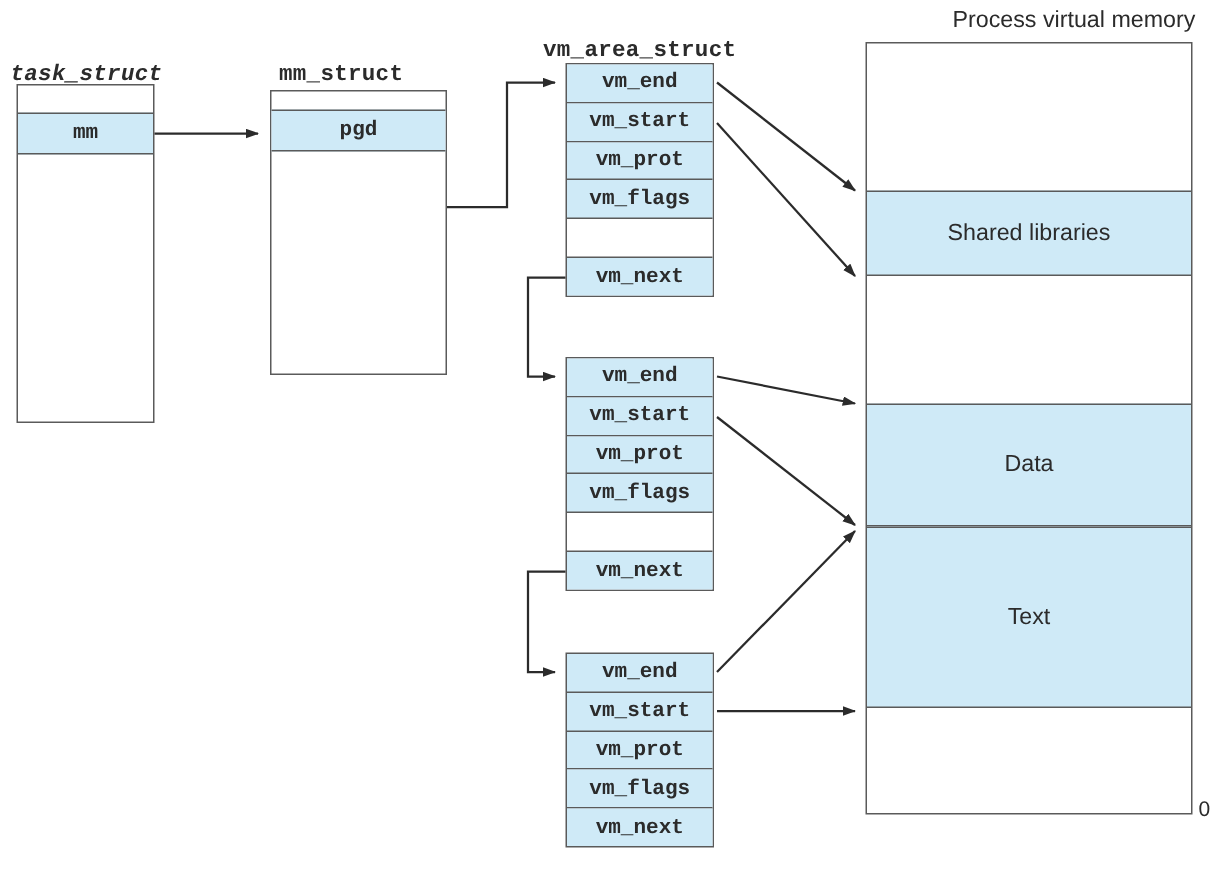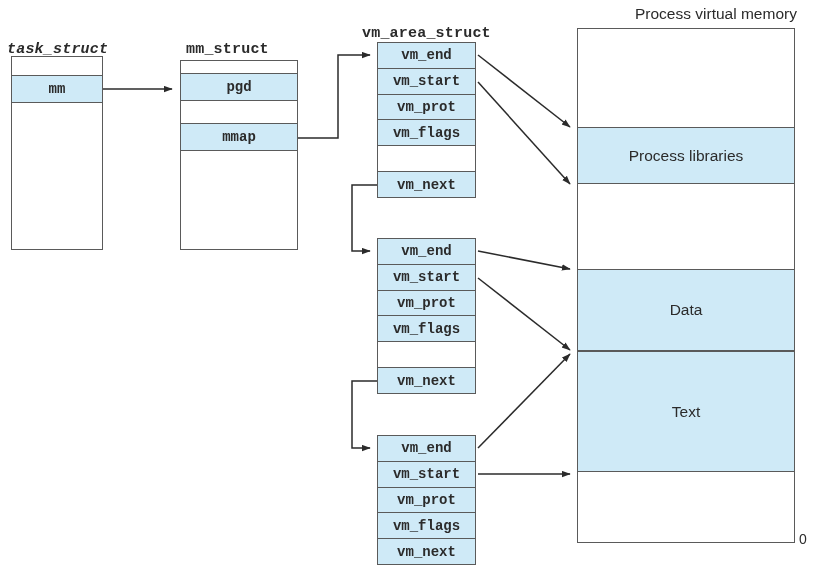--- a/index.html
+++ b/index.html
@@ -59,32 +59,29 @@
 <div id="stage">
 
   <div class="heading mono-heading" style="left:7px;  top:28px;font-style:italic;">task_struct</div>
 
   <div class="heading mono-heading" style="left:186px; top:28px;">mm_struct</div>
 
   <div class="heading mono-heading" style="left:362px; top:12px;">vm_area_struct</div>
 
   <div class="heading sans-heading" style="left:607px; top:5px;">Process virtual memory</div>
 
-  <div class="box" style="left:11px;top:56px;width:92px;height:194px;">
+  <div class="box" style="left:11px;top:56px;width:92px;height:226px;">
     <div class="band" style="top:18px;height:28px;">
       <span>mm</span>
     </div>
   </div>
 
   <div class="box" style="left:180px;top:60px;width:118px;height:190px;">
     <div class="band" style="top:12px;height:28px;">
       <span>pgd</span>
-    </div>
-    <div class="band" style="top:62px;height:28px;">
-      <span>mmap</span>
     </div>
   </div>
 
   <div class="vma" style="left:377px;top:42px;width:99px;height:156px;">
     <div class="row">
       <span>vm_end</span>
       </div>
     <div class="row">
       <span>vm_start</span>
       </div>
@@ -137,21 +134,21 @@
       <span>vm_flags</span>
       </div>
     <div class="row">
       <span>vm_next</span>
       </div>
   </div>
 
   <div id="memcol" style="left:577px;top:28px;width:218px;height:515px;">
 
     <div class="memband" style="top:98px;height:57px;">
-      <span>Process libraries</span>
+      <span>Shared libraries</span>
     </div>
 
     <div class="memband" style="top:240px;height:82px;">
       <span>Data</span>
     </div>
 
     <div class="memband" style="top:322px;height:121px;">
       <span>Text</span>
     </div>
   </div>

